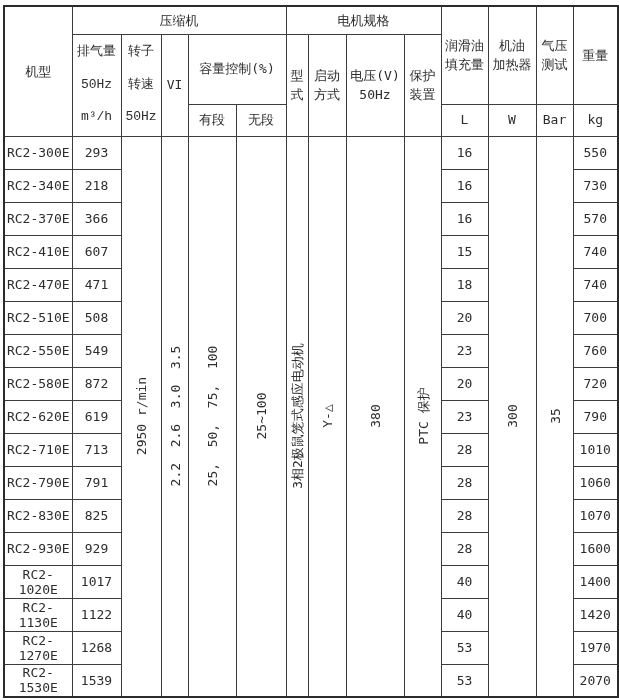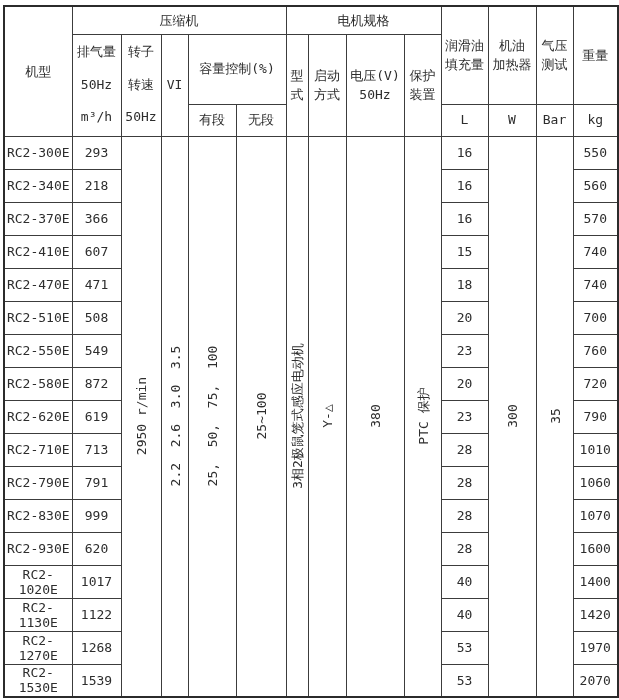--- a/index.html
+++ b/index.html
@@ -30,20 +30,21 @@
     font-size: 13px;
     padding: 0;
     overflow: hidden;
   }
   thead td {
     white-space: pre-line;
     line-height: 1.5;
   }
   td.spread {
     line-height: 2.5;
+    font-family: Liberation Mono, monospace;
   }
   tr.r1 { height: 28px; }
   tr.r2 { height: 70px; }
   tr.r3 { height: 32px; }
   tbody tr { height: 33px; }
   td.rot { position: relative; }
   .rot-text {
     position: absolute;
     left: 50%;
     top: 50%;
@@ -148,21 +149,21 @@
           </td>
           <td class="rot" rowspan="17">
             <div class="rot-text">35</div>
           </td>
           <td>550</td>
         </tr>
         <tr>
           <td>RC2-340E</td>
           <td>218</td>
           <td>16</td>
-          <td>560</td>
+          <td>730</td>
         </tr>
         <tr>
           <td>RC2-370E</td>
           <td>366</td>
           <td>16</td>
           <td>570</td>
         </tr>
         <tr>
           <td>RC2-410E</td>
           <td>607</td>
@@ -206,27 +207,27 @@
           <td>1010</td>
         </tr>
         <tr>
           <td>RC2-790E</td>
           <td>791</td>
           <td>28</td>
           <td>1060</td>
         </tr>
         <tr>
           <td>RC2-830E</td>
-          <td>999</td>
+          <td>825</td>
           <td>28</td>
           <td>1070</td>
         </tr>
         <tr>
           <td>RC2-930E</td>
-          <td>620</td>
+          <td>929</td>
           <td>28</td>
           <td>1600</td>
         </tr>
         <tr>
           <td>RC2-1020E</td>
           <td>1017</td>
           <td>40</td>
           <td>1400</td>
         </tr>
         <tr>

